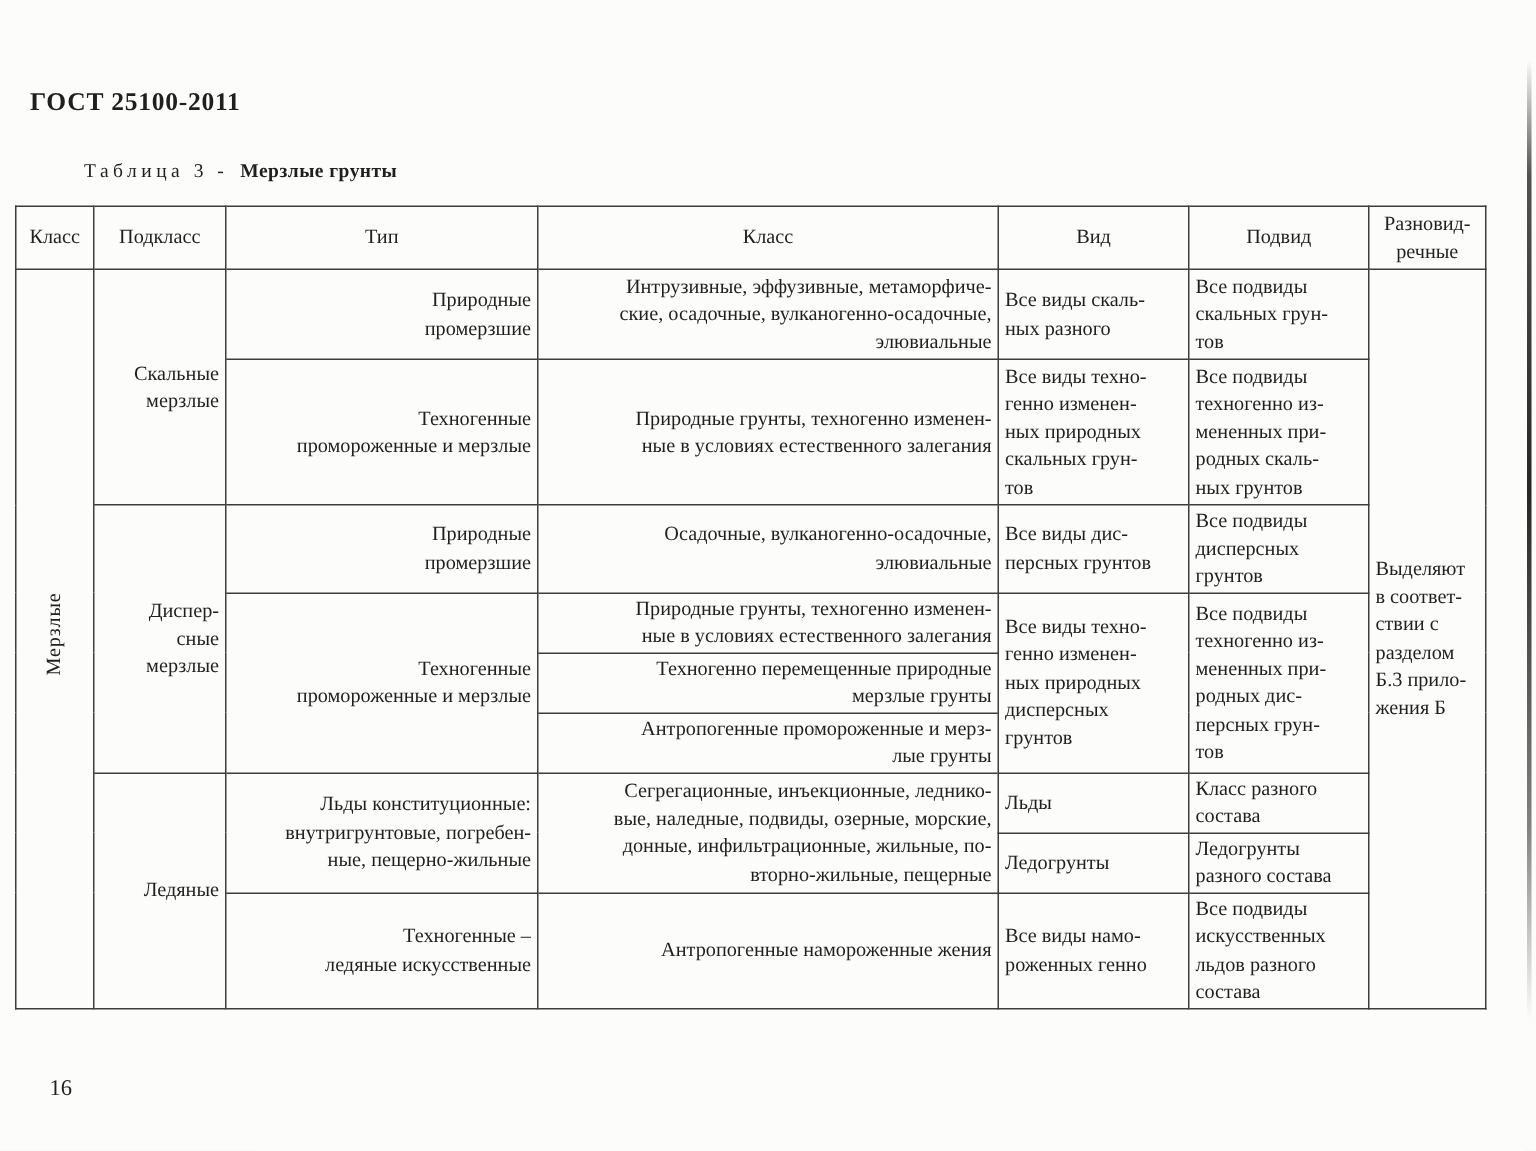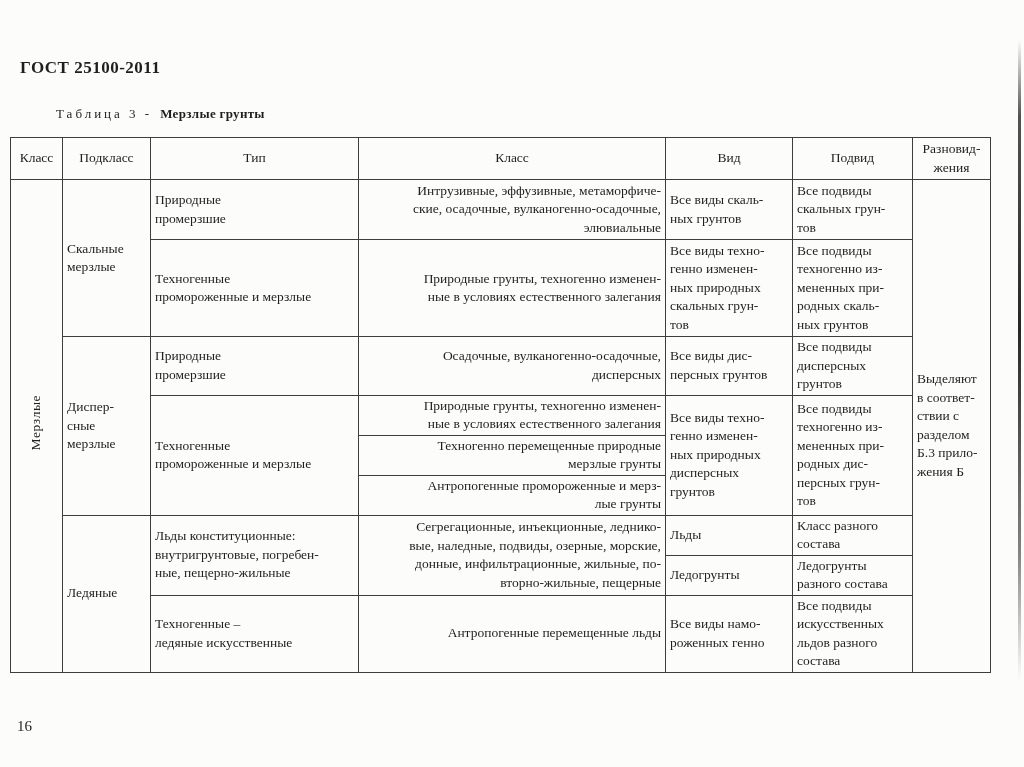--- a/index.html
+++ b/index.html
@@ -36,34 +36,34 @@
     border:1px solid #3d3d3d;
     font-weight:normal;
     font-size:13.5px;
     line-height:18.5px;
     white-space:pre-line;
     vertical-align:middle;
     padding:1px 4px;
     overflow:hidden;
   }
   th.hdr{text-align:center;font-size:14px;padding:2px 2px;}
-  td.center{text-align:left;}
+  td.center{text-align:right;}
   td.left{text-align:right;padding-left:8px;}
   td.narrow{text-align:left;padding-left:6px;}
   td.va-top{vertical-align:top;padding-top:3px;}
   td.klass-cell{text-align:center;}
   .vtext{
     display:inline-block;
     writing-mode:vertical-rl;
     transform:rotate(180deg);
     font-size:13.5px;
     letter-spacing:.5px;
   }
   .page-number{
-    position:absolute;left:17px;top:718px;
+    position:absolute;left:33px;top:718px;
     font-size:15px;
   }
   .scan-line{
     position:absolute;left:1018px;top:40px;
     width:3px;height:640px;
     background:linear-gradient(to bottom,
       rgba(20,20,20,0) 0%,
       rgba(25,25,25,.75) 12%,
       rgba(15,15,15,.9) 45%,
       rgba(30,30,30,.55) 80%,
@@ -94,33 +94,33 @@
     </colgroup>
     <tbody>
         <tr style="height:42px">
       <th class="hdr">Класс</th>
       <th class="hdr">Подкласс</th>
       <th class="hdr">Тип</th>
       <th class="hdr">Класс</th>
       <th class="hdr">Вид</th>
       <th class="hdr">Подвид</th>
       <th class="hdr">Разновид-
-жения</th>
+речные</th>
     </tr>
     <tr style="height:60px">
       <td class="klass-cell" rowspan="9"><span class="vtext">Мерзлые</span></td>
       <td class="center" rowspan="2">Скальные
 мерзлые</td>
       <td class="center">Природные
 промерзшие</td>
       <td class="left">Интрузивные, эффузивные, метаморфиче-
 ские, осадочные, вулканогенно-осадочные,
 элювиальные</td>
       <td class="narrow va-top">Все виды скаль-
-ных грунтов</td>
+ных разного</td>
       <td class="narrow va-top">Все подвиды
 скальных грун-
 тов</td>
       <td class="narrow va-top" rowspan="9">Выделяют
 в соответ-
 ствии с
 разделом
 Б.3 прило-
 жения Б</td>
     </tr>
@@ -140,21 +140,21 @@
 родных скаль-
 ных грунтов</td>
     </tr>
     <tr style="height:58px">
       <td class="center" rowspan="4">Диспер-
 сные
 мерзлые</td>
       <td class="center">Природные
 промерзшие</td>
       <td class="left">Осадочные, вулканогенно-осадочные,
-дисперсных</td>
+элювиальные</td>
       <td class="narrow va-top">Все виды дис-
 персных грунтов</td>
       <td class="narrow va-top">Все подвиды
 дисперсных
 грунтов</td>
     </tr>
     <tr style="height:37px">
       <td class="center" rowspan="3">Техногенные
 промороженные и мерзлые</td>
       <td class="left">Природные грунты, техногенно изменен-
@@ -193,21 +193,21 @@
 состава</td>
     </tr>
     <tr style="height:36px">
       <td class="narrow">Ледогрунты</td>
       <td class="narrow">Ледогрунты
 разного состава</td>
     </tr>
     <tr style="height:73px">
       <td class="center">Техногенные –
 ледяные искусственные</td>
-      <td class="left">Антропогенные перемещенные льды</td>
+      <td class="left">Антропогенные намороженные жения</td>
       <td class="narrow">Все виды намо-
 роженных генно</td>
       <td class="narrow">Все подвиды
 искусственных
 льдов разного
 состава</td>
     </tr>
   </tbody>
     </table>
 

